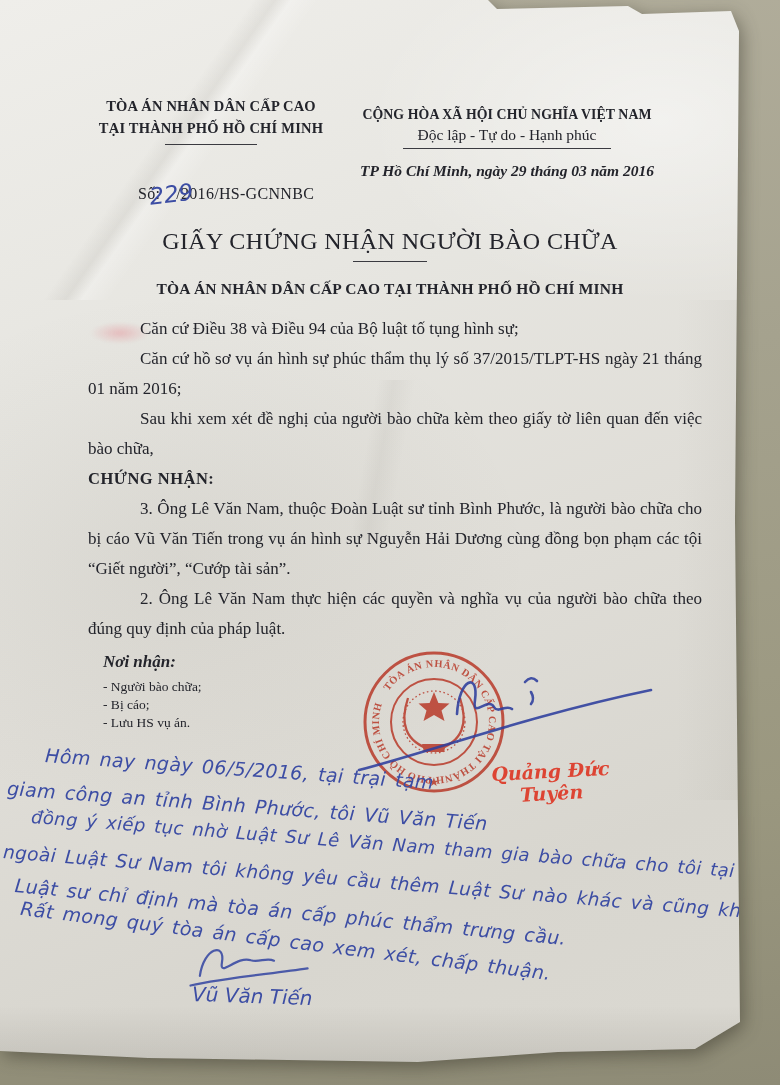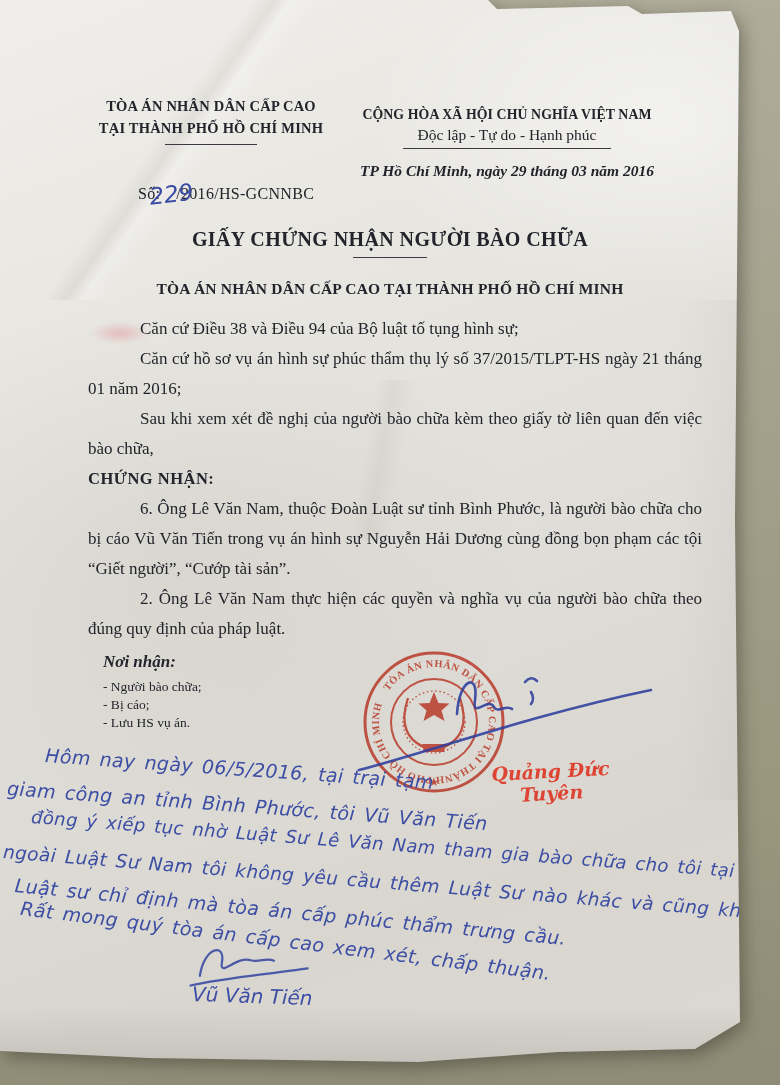--- a/index.html
+++ b/index.html
@@ -36,21 +36,21 @@
   .so-line{left:138px;top:163px;font-size:16px;font-weight:normal;letter-spacing:.3px;margin-top:22px;}
   .so-line .gap{display:inline-block;width:16px;}
   .hw-number{left:148px;top:184px;font-size:23px;transform:rotate(-7deg);transform-origin:left top;}
 
   .hdr-right{left:348px;top:107px;width:318px;}
   .hdr-right .l1{font-weight:bold;font-size:13.8px;letter-spacing:.1px;}
   .hdr-right .l2{font-weight:normal;font-size:15.5px;margin-top:3px;}
   .hdr-right .rule{width:208px;border-top:1.6px solid #3a3a40;margin:4px auto 0;}
   .hdr-right .date{font-style:italic;font-weight:600;font-size:15.5px;margin-top:13px;}
 
-  .title{left:0;top:228px;width:780px;font-weight:bold;font-size:20px;letter-spacing:.4px;}
+  .title{left:0;top:228px;width:780px;font-weight:normal;font-size:24px;letter-spacing:.4px;}
   .title .rule{width:74px;border-top:1.8px solid #3a3a40;margin:6px auto 0;}
   .subtitle{left:0;top:280px;width:780px;font-weight:bold;font-size:15.5px;letter-spacing:.2px;}
 
   .bodytxt{left:88px;top:314px;width:614px;font-size:17px;line-height:30px;}
   .bodytxt p{margin:0;text-indent:52px;text-align:justify;}
   .certify-heading{margin:14px 0 10px;text-align:center;font-weight:bold;font-size:16.5px;text-indent:0 !important;letter-spacing:.5px;}
 
   .recipients{left:103px;top:653px;font-size:13.5px;line-height:18px;}
   .recipients .lbl{font-weight:bold;font-style:italic;font-size:17px;margin-bottom:7px;}
   .signer-title{left:428px;top:645px;width:210px;font-weight:bold;font-size:16px;letter-spacing:.4px;}
@@ -112,21 +112,21 @@
         <div>GIẤY CHỨNG NHẬN NGƯỜI BÀO CHỮA</div>
         <div class="rule"></div>
       </div>
       <div class="abs subtitle ctr ink">TÒA ÁN NHÂN DÂN CẤP CAO TẠI THÀNH PHỐ HỒ CHÍ MINH</div>
 
       <div class="abs bodytxt ink">
         <p>Căn cứ Điều 38 và Điều 94 của Bộ luật tố tụng hình sự;</p>
         <p>Căn cứ hồ sơ vụ án hình sự phúc thẩm thụ lý số 37/2015/TLPT-HS ngày 21 tháng 01 năm 2016;</p>
         <p>Sau khi xem xét đề nghị của người bào chữa kèm theo giấy tờ liên quan đến việc bào chữa,</p>
         <p class="certify-heading">CHỨNG NHẬN:</p>
-        <p>6. Ông Lê Văn Nam, thuộc Đoàn Luật sư tỉnh Bình Phước, là người bào chữa cho bị cáo Vũ Văn Tiến trong vụ án hình sự Nguyễn Hải Dương cùng đồng bọn phạm các tội “Giết người”, “Cướp tài sản”.</p>
+        <p>3. Ông Lê Văn Nam, thuộc Đoàn Luật sư tỉnh Bình Phước, là người bào chữa cho bị cáo Vũ Văn Tiến trong vụ án hình sự Nguyễn Hải Dương cùng đồng bọn phạm các tội “Giết người”, “Cướp tài sản”.</p>
         <p>2. Ông Lê Văn Nam thực hiện các quyền và nghĩa vụ của người bào chữa theo đúng quy định của pháp luật.</p>
       </div>
 
       <div class="abs recipients ink">
         <div class="lbl">Nơi nhận:</div>
         <div>- Người bào chữa;</div>
         <div>- Bị cáo;</div>
         <div>- Lưu HS vụ án.</div>
       </div>
 

